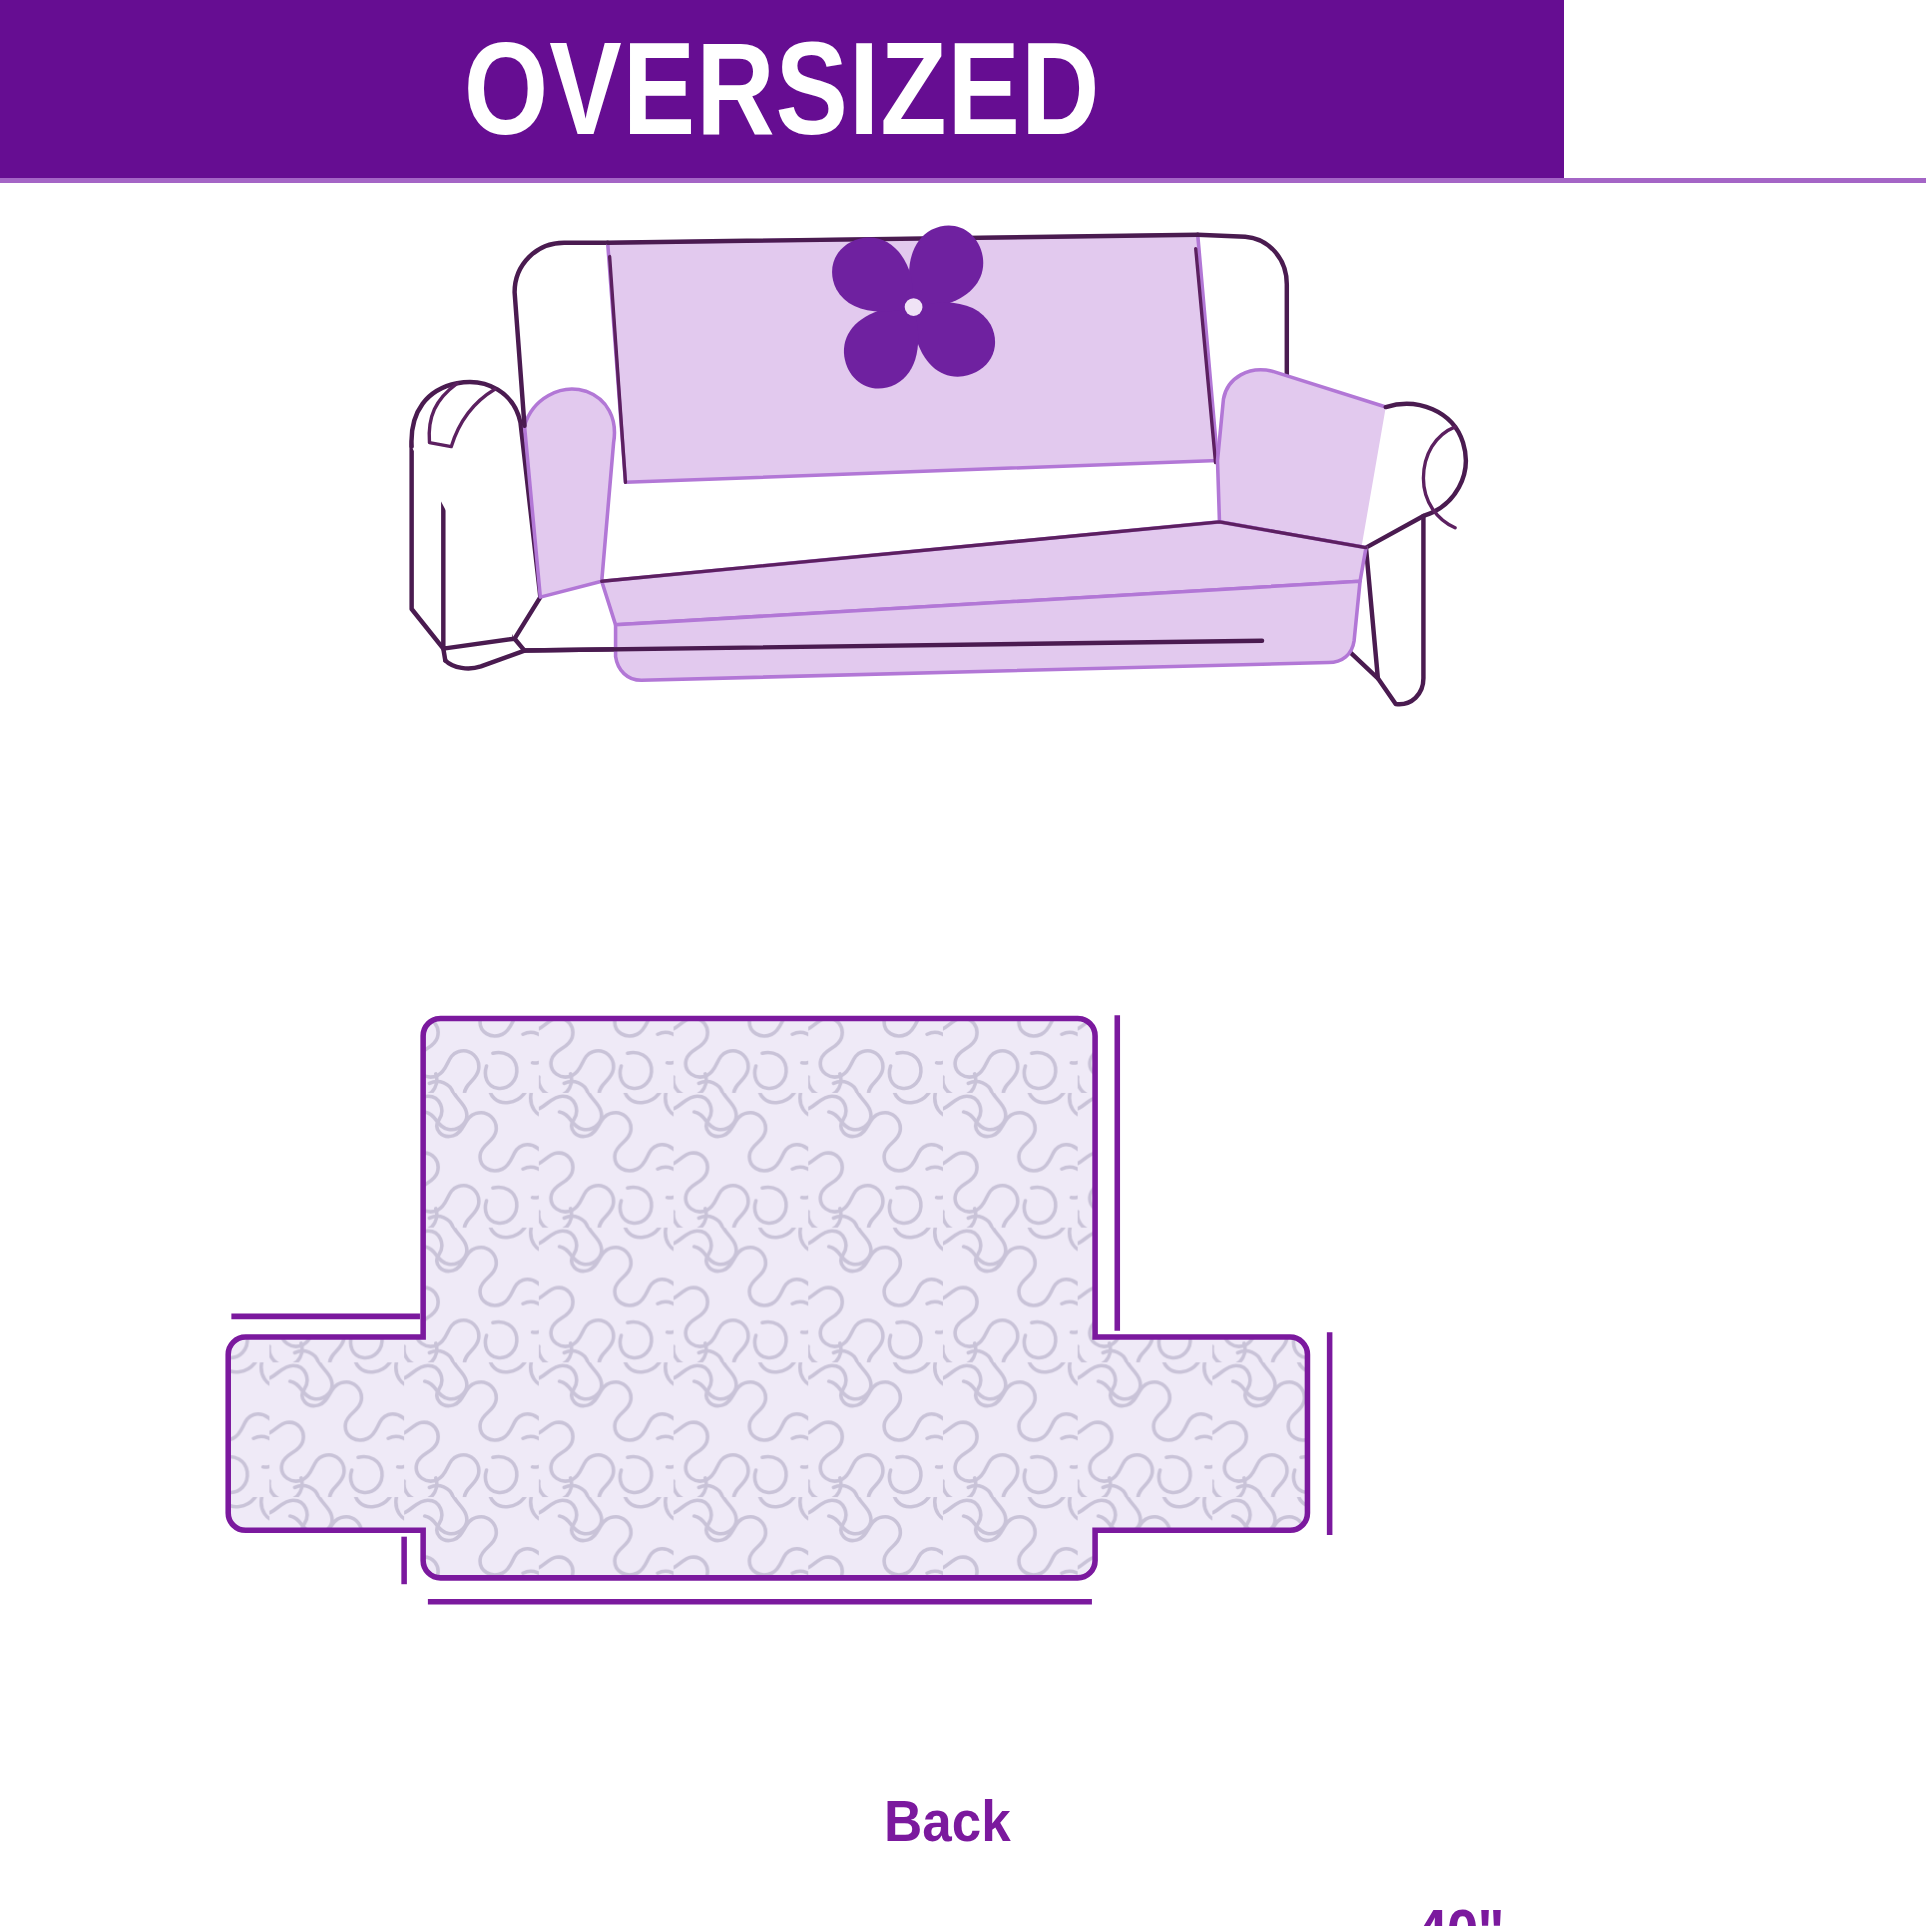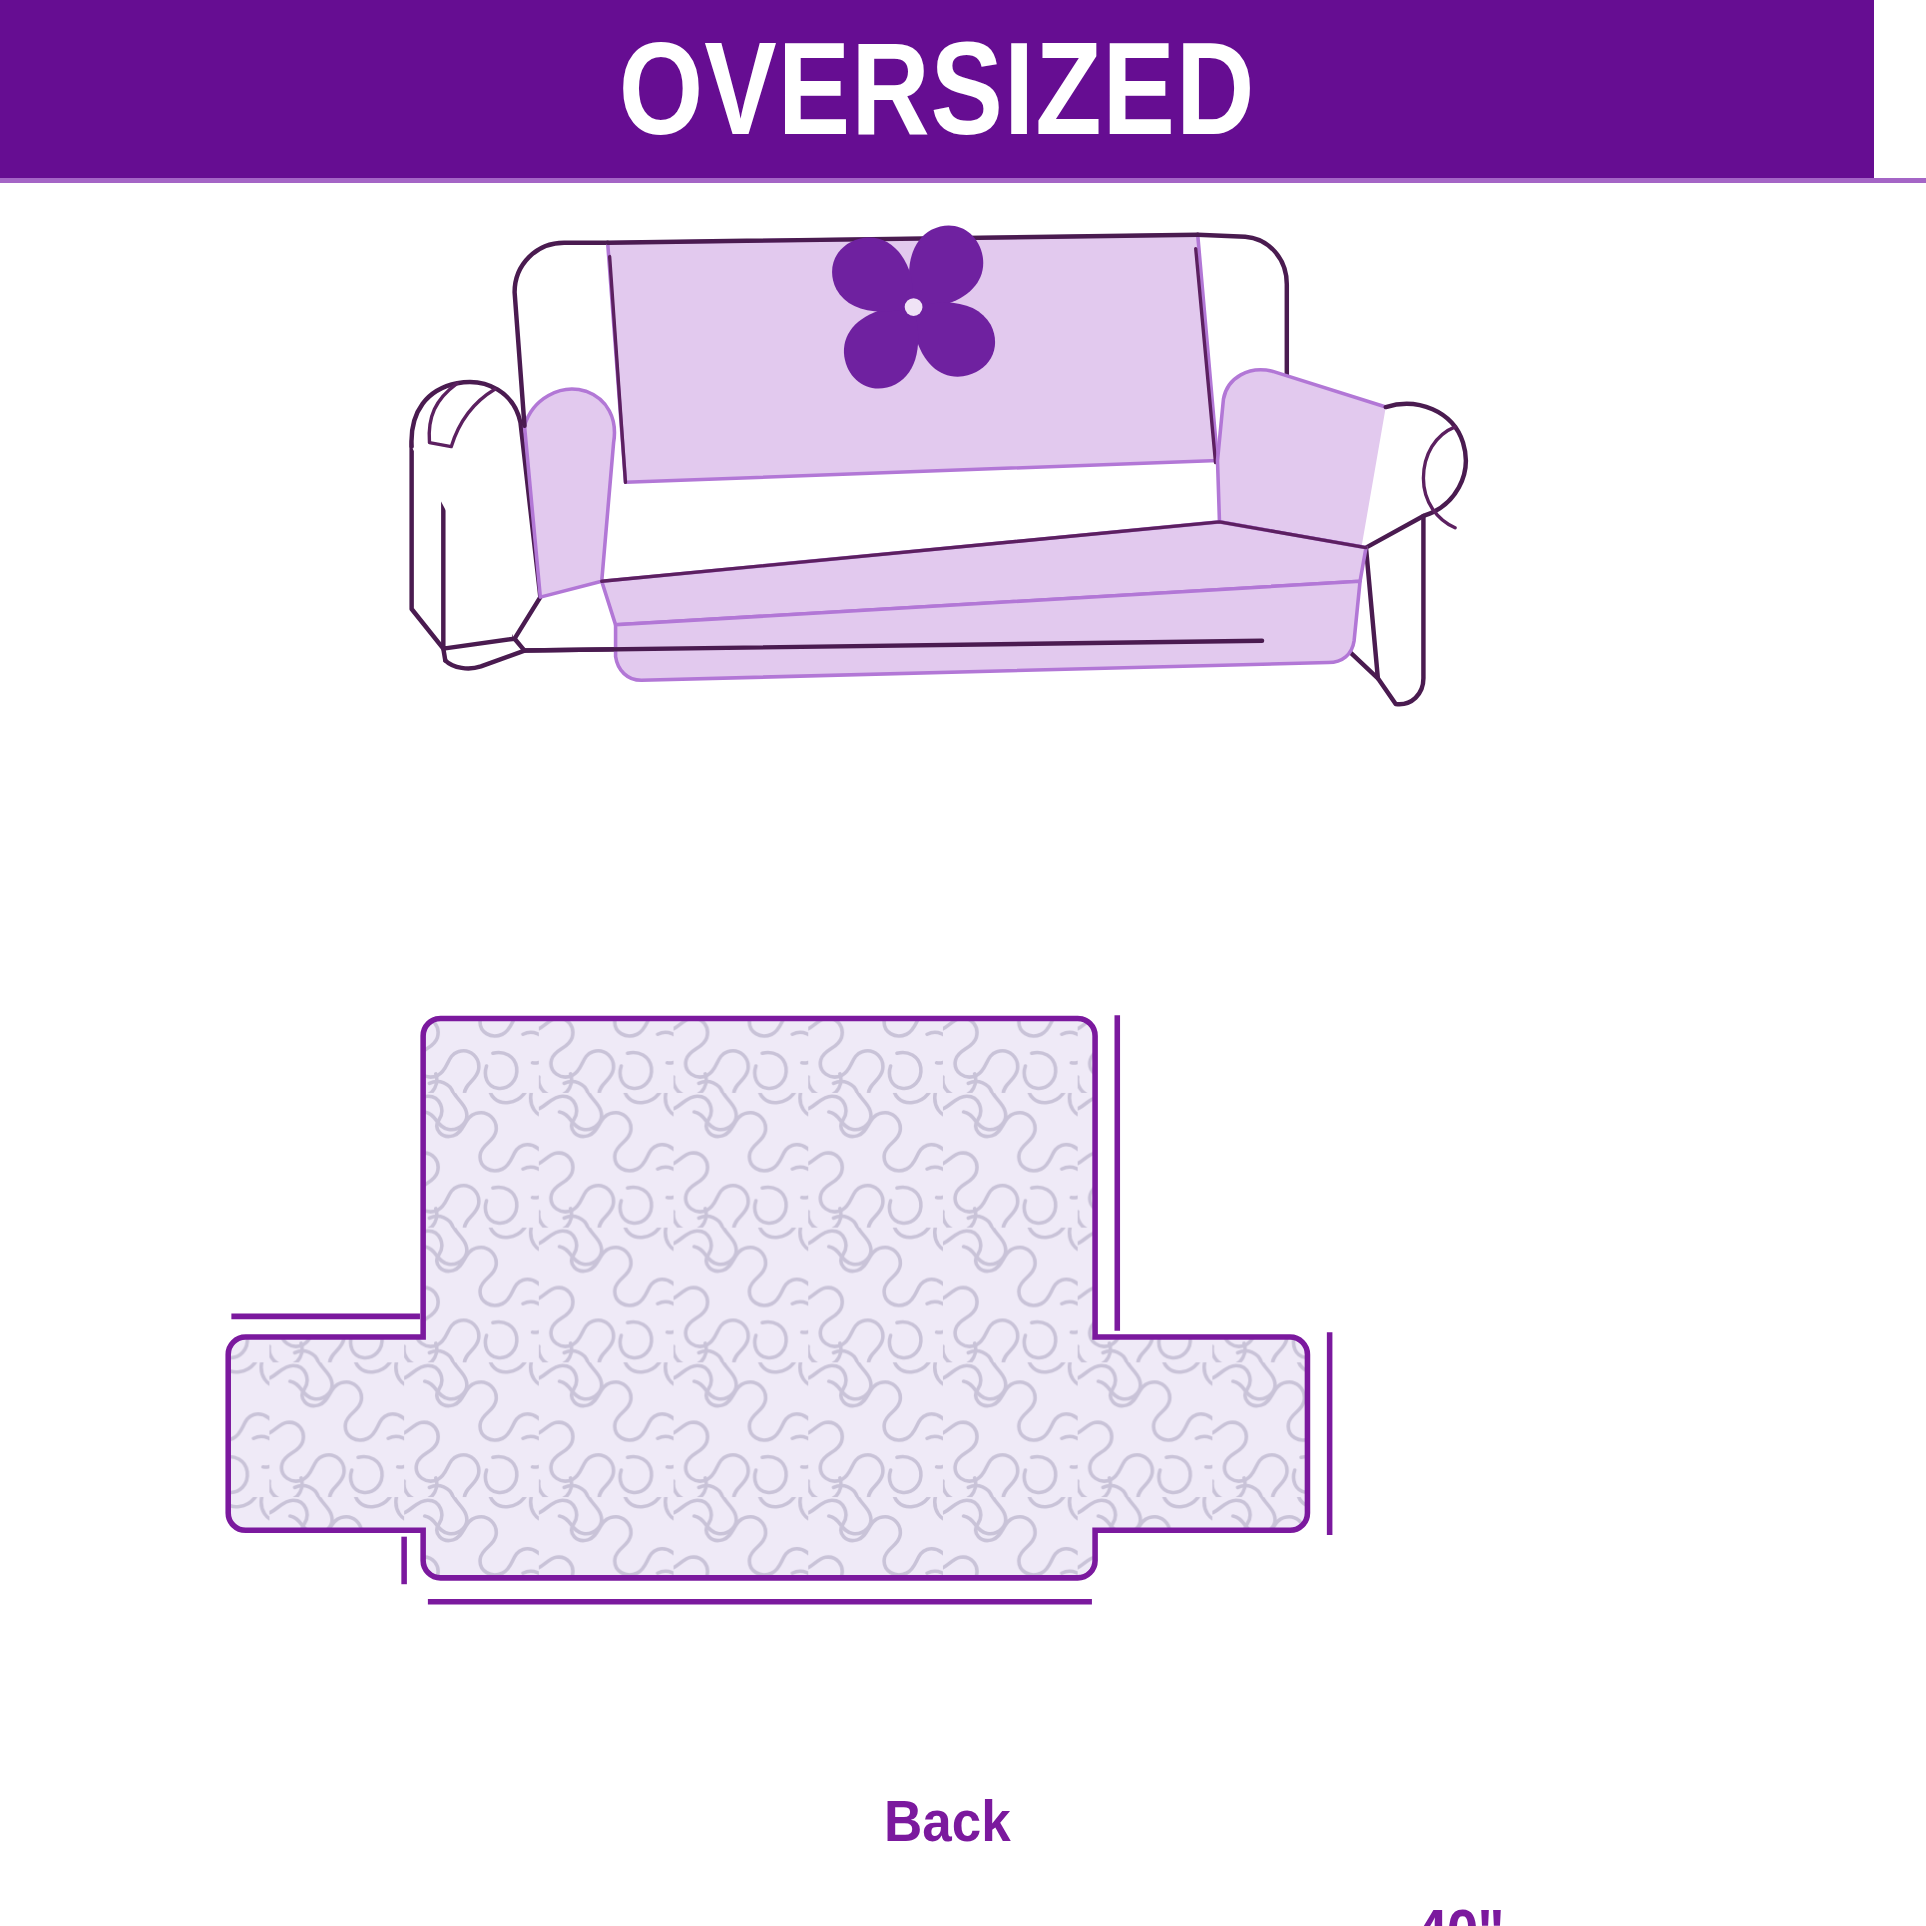--- a/index.html
+++ b/index.html
@@ -12,21 +12,21 @@
     height: 1927px;
     position: relative;
     overflow: hidden;
     font-family: "Liberation Sans", sans-serif;
   }
 
   
   .banner {
     position: absolute;
     left: 0; top: 0;
-    width: 1874px;
+    width: 1564px;
     height: 178px;
     background: #660D92;
     display: flex;
     align-items: center;
     justify-content: center;
   }
   .banner-underline {
     position: absolute;
     left: 0; top: 178px;
     width: 1927px;

